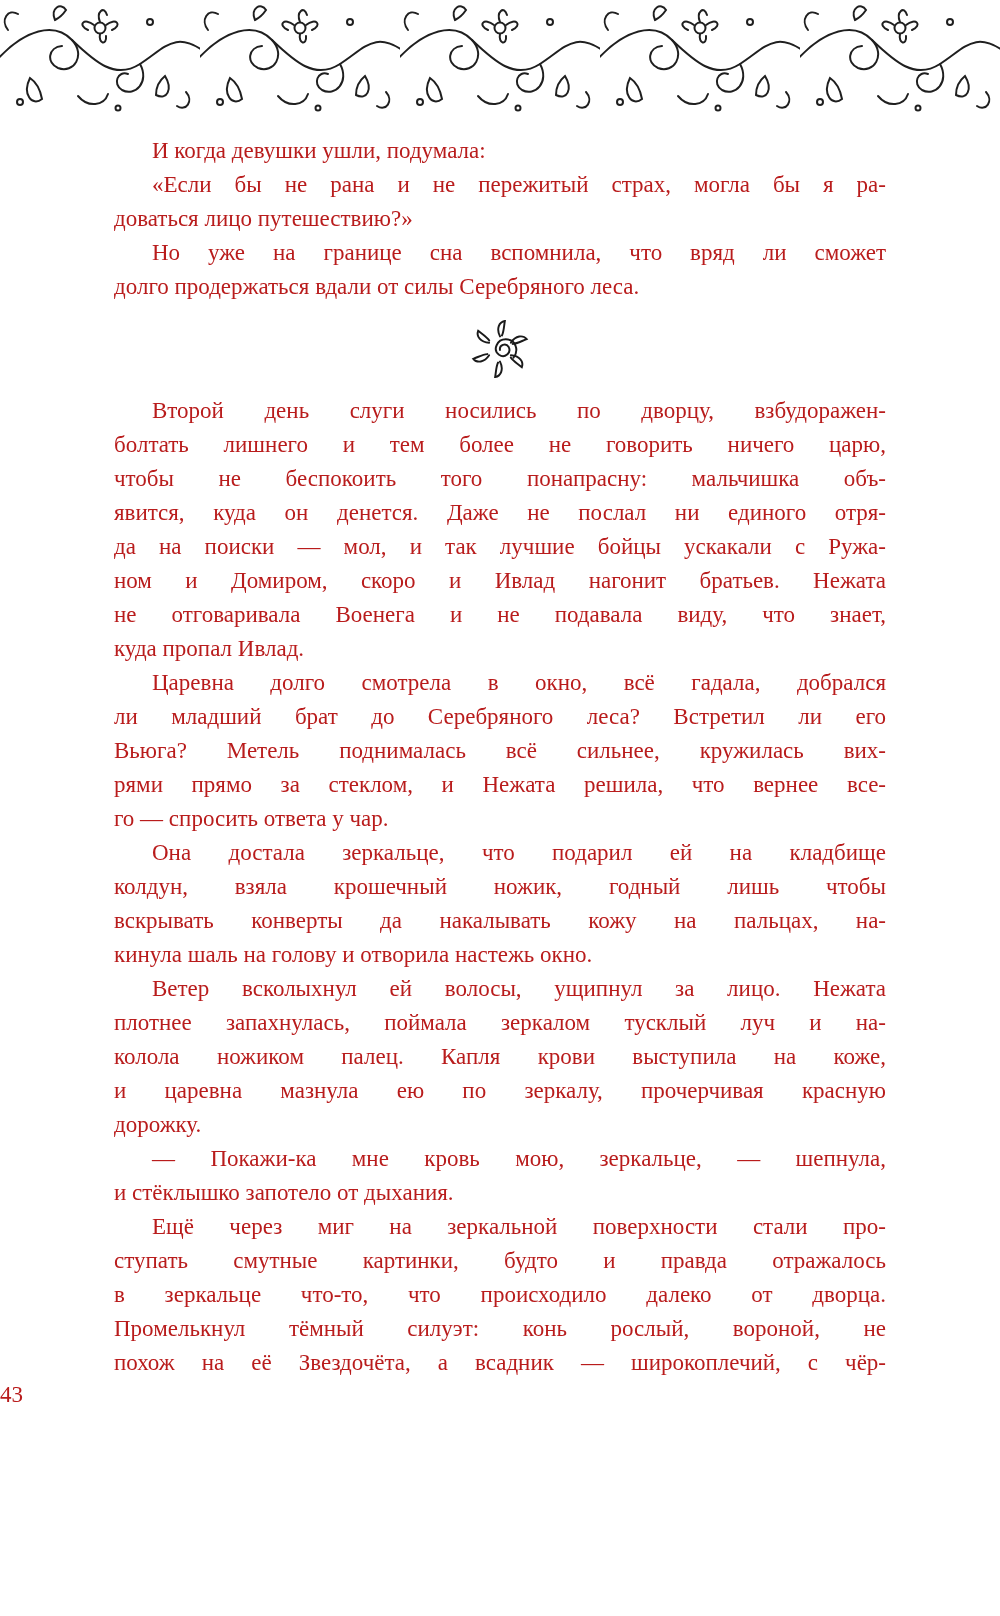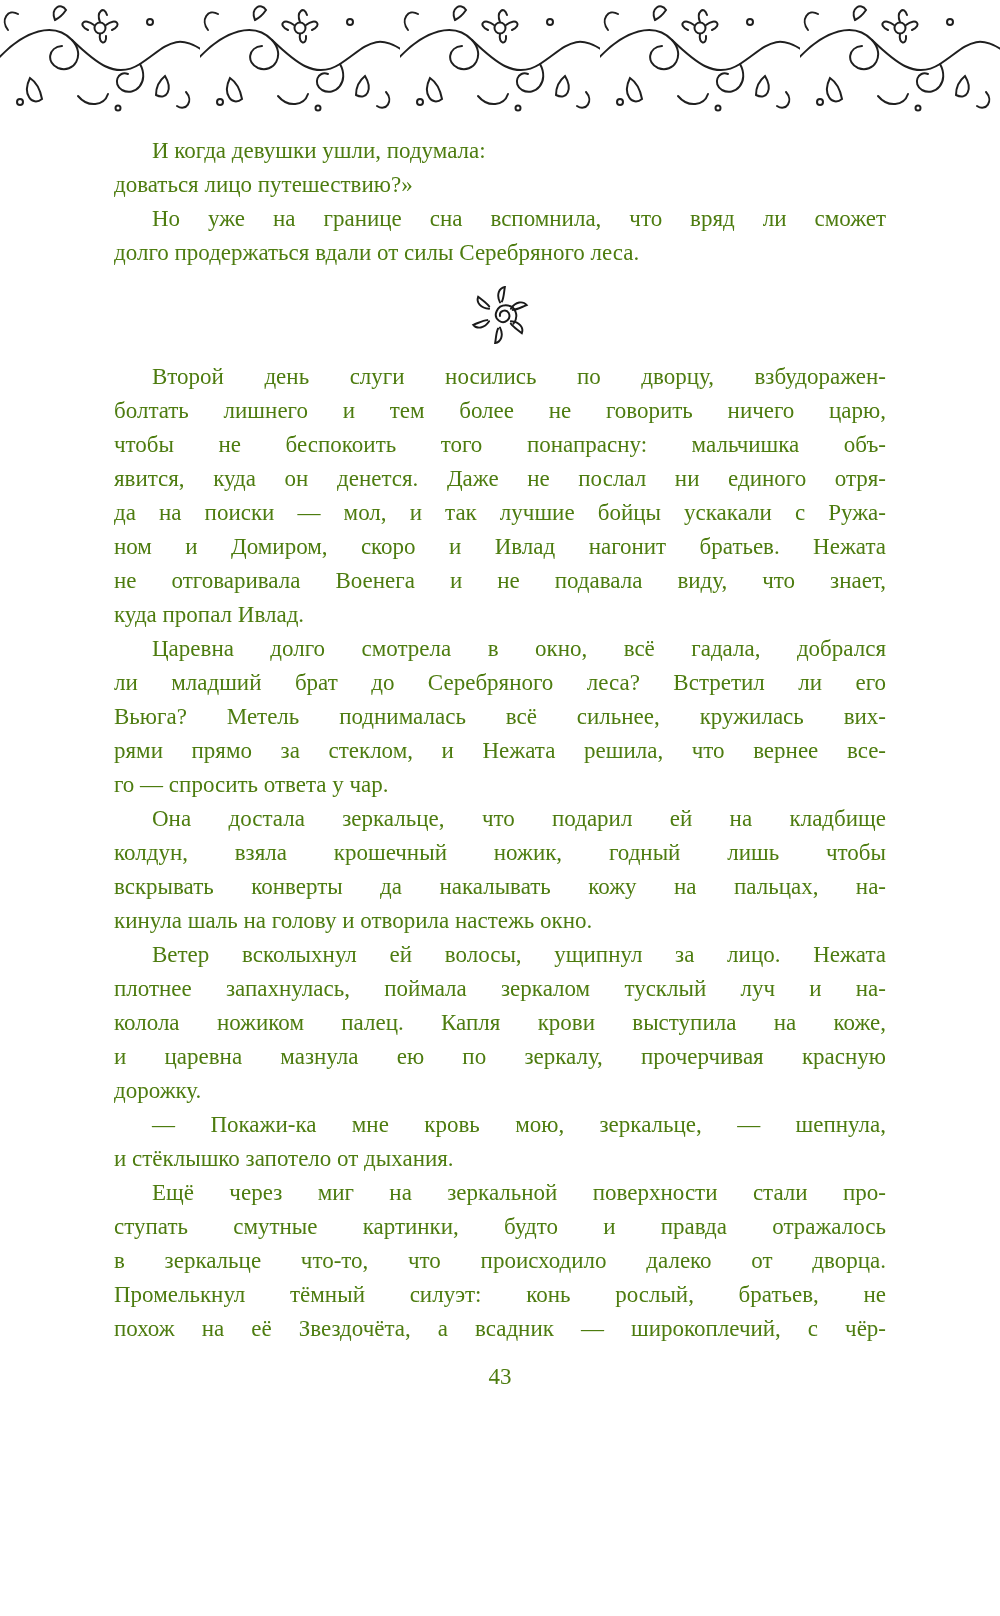--- a/index.html
+++ b/index.html
@@ -8,21 +8,21 @@
     background: #ffffff;
   }
   .page {
     position: relative;
     width: 1000px;
     height: 1616px;
     margin: 0 auto;
     background: #ffffff;
     overflow: hidden;
     font-family: "Liberation Serif", "DejaVu Serif", serif;
-    color: #4d7c0f;
+    color: #b91c1c;
   }
   .top-border {
     width: 1000px;
     height: 118px;
     overflow: hidden;
   }
   .text-block {
     padding: 16px 114px 0 114px;
     font-size: 23px;
     line-height: 34px;
@@ -40,22 +40,20 @@
   .line.indent {
     text-indent: 38px;
   }
   .divider {
     height: 90px;
     display: flex;
     align-items: center;
     justify-content: center;
   }
   .page-number {
-    margin-top: 16px;
-    text-align: center;
     font-size: 23px;
     line-height: 30px;
   }
 </style>
 </head>
 <body>
 
 <div class="page">
 
   <div class="top-border">
@@ -84,20 +82,21 @@
         </pattern>
       </defs>
       <rect x="0" y="0" width="1000" height="118" fill="url(#vine)"></rect>
     </svg>
   </div>
 
   <div class="text-block">
 
     <div class="section">
         <div class="line indent parend">И когда девушки ушли, подумала:</div>
+        <div class="line indent">«Если бы не рана и не пережитый страх, могла бы я ра-</div>
         <div class="line parend">доваться лицо путешествию?»</div>
         <div class="line indent">Но уже на границе сна вспомнила, что вряд ли сможет</div>
         <div class="line parend">долго продержаться вдали от силы Серебряного леса.</div>
       </div>
 
     <div class="divider">
       <svg width="58" height="58" viewBox="0 0 60 60" xmlns="http://www.w3.org/2000/svg">
         <g fill="none" stroke="#1a1a1a" stroke-width="2" stroke-linecap="round">
           <path d="M30,31 c-1,-5 6,-8 9,-3 c3,6 -4,12 -10,8 c-7,-5 -2,-16 7,-16 c10,0 14,11 8,19"></path>
           <path transform="rotate(0,30,30)" d="M30,17 C26,9 29,2 35,1 C34,7 34,12 32,16"></path>
@@ -131,21 +130,21 @@
         <div class="line indent">Ветер всколыхнул ей волосы, ущипнул за лицо. Нежата</div>
         <div class="line">плотнее запахнулась, поймала зеркалом тусклый луч и на-</div>
         <div class="line">колола ножиком палец. Капля крови выступила на коже,</div>
         <div class="line">и царевна мазнула ею по зеркалу, прочерчивая красную</div>
         <div class="line parend">дорожку.</div>
         <div class="line indent">— Покажи-ка мне кровь мою, зеркальце, — шепнула,</div>
         <div class="line parend">и стёклышко запотело от дыхания.</div>
         <div class="line indent">Ещё через миг на зеркальной поверхности стали про-</div>
         <div class="line">ступать смутные картинки, будто и правда отражалось</div>
         <div class="line">в зеркальце что-то, что происходило далеко от дворца.</div>
-        <div class="line">Промелькнул тёмный силуэт: конь рослый, братьев, не</div>
+        <div class="line">Промелькнул тёмный силуэт: конь рослый, вороной, не</div>
         <div class="line">похож на её Звездочёта, а всадник — широкоплечий, с чёр-</div>
       </div>
 
   </div>
 
   <div class="page-number">43</div>
 
 </div>
 
 </body></html>

